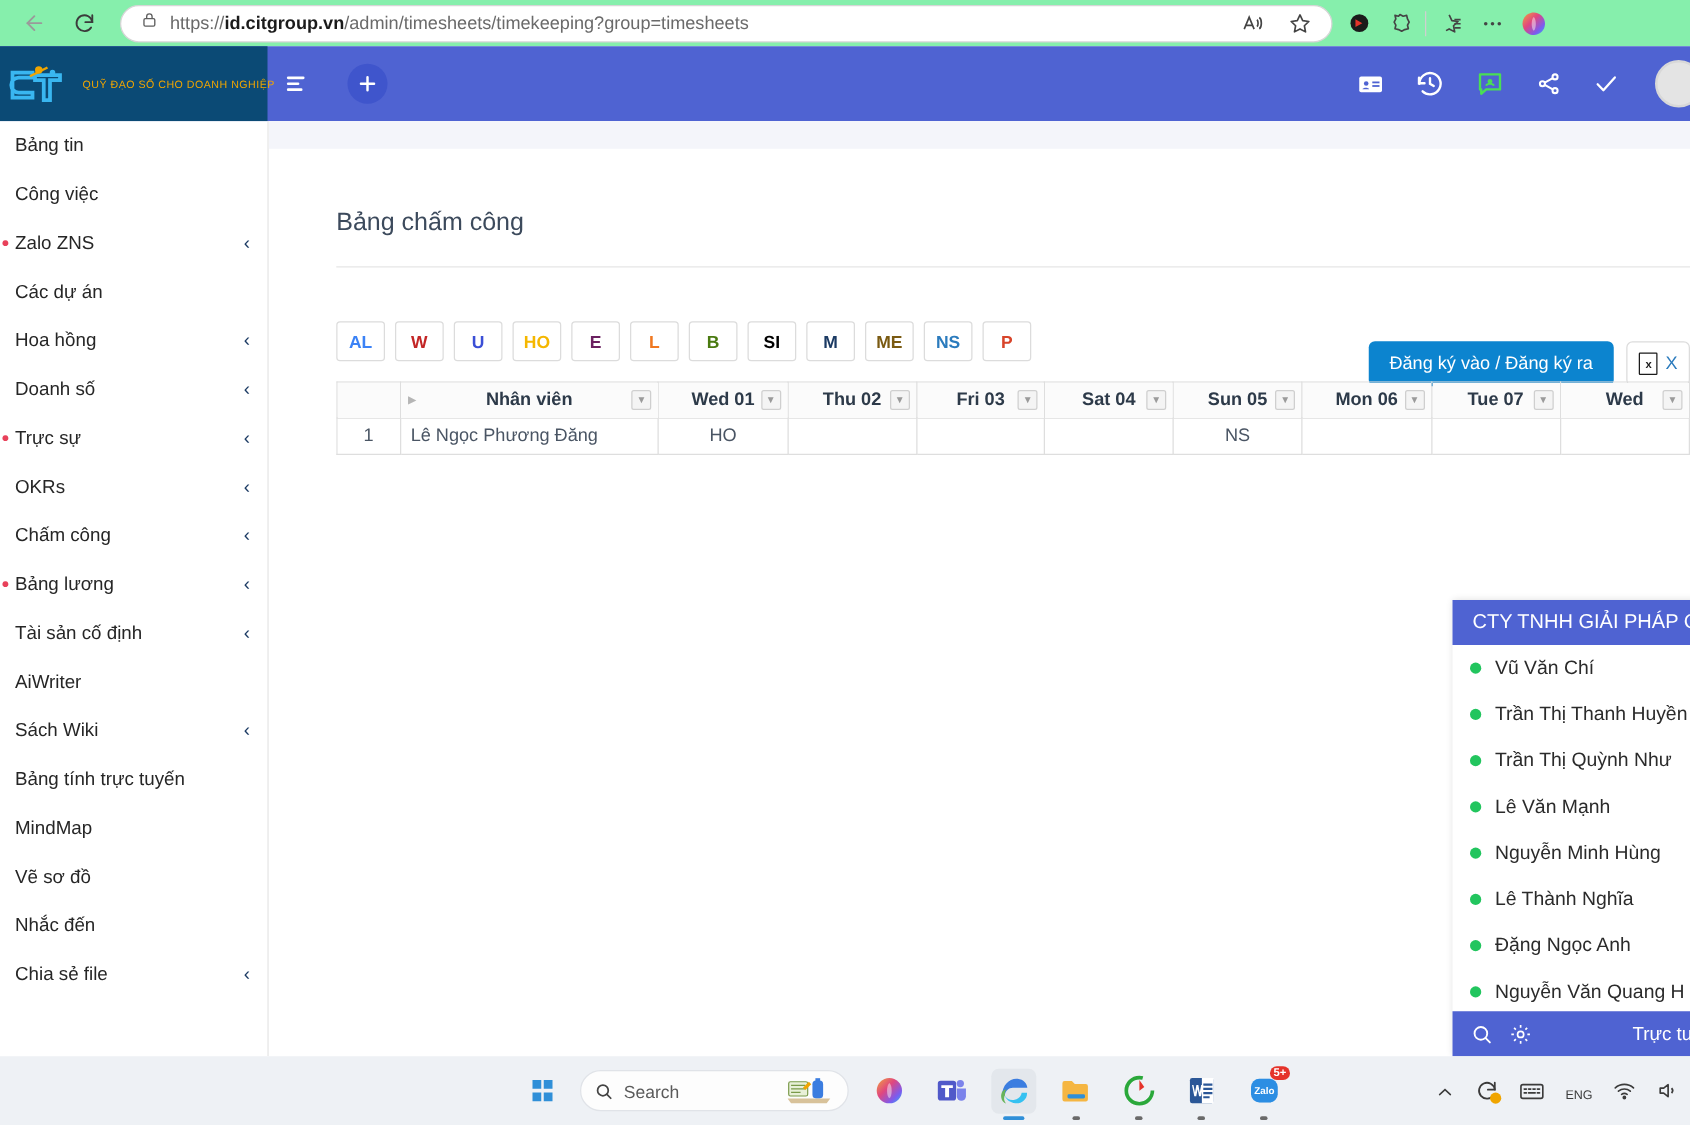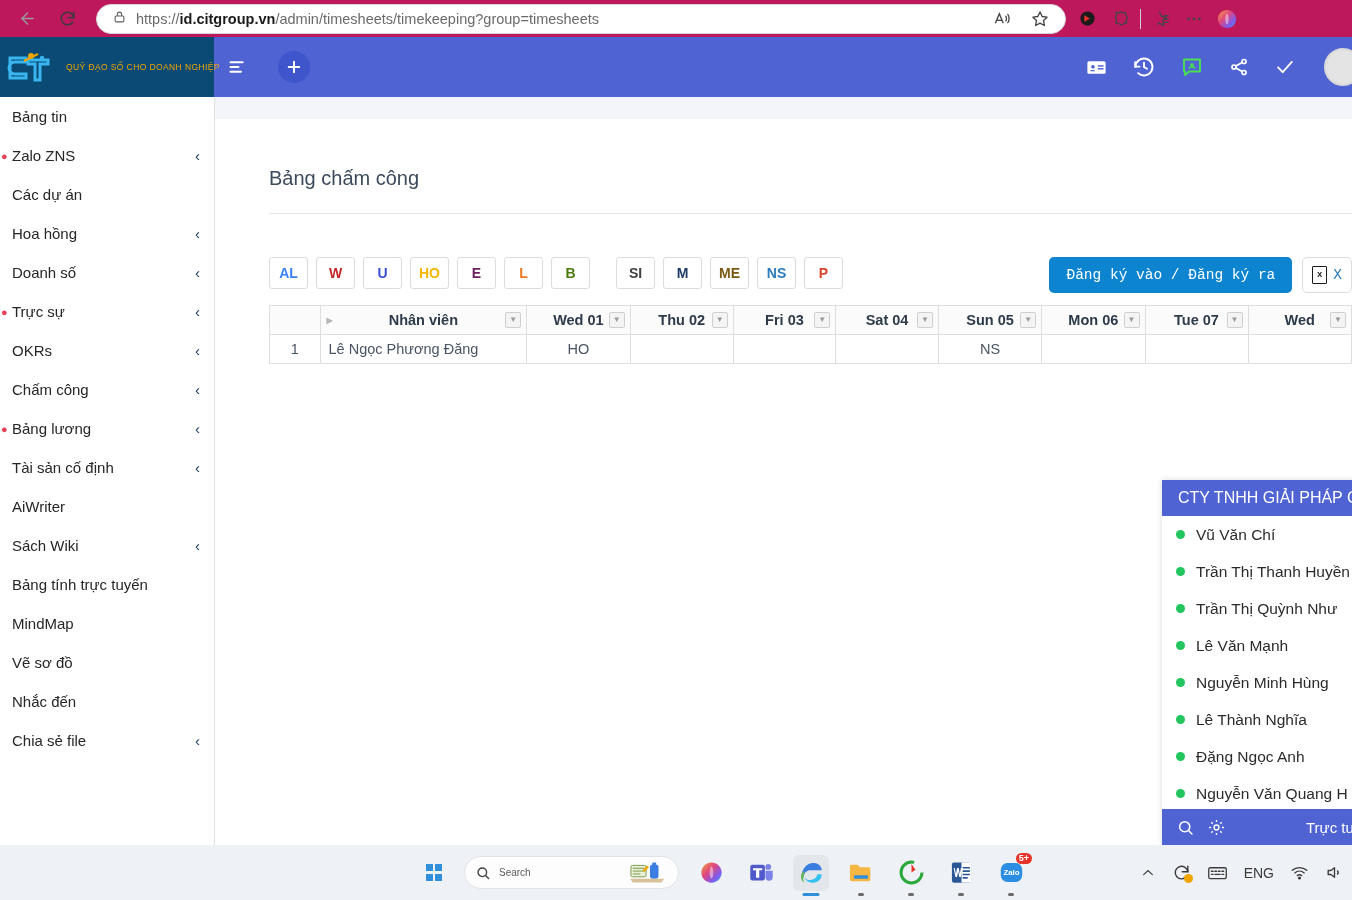--- a/index.html
+++ b/index.html
@@ -7,21 +7,21 @@
     width: 1352px; height: 900px;
     font-family: "Liberation Sans", sans-serif;
     background: #ffffff;
     overflow: hidden;
   }
   body { position: relative; }
 
   
   #browser-chrome {
     position: absolute; top: 0; left: 0; width: 1352px; height: 37px;
-    background: #be185d; display: flex; align-items: center;
+    background: #86efac; display: flex; align-items: center;
   }
   .nav-btn {
     width: 34px; height: 34px; display: flex; align-items: center; justify-content: center;
     color: #8b8b8b;
   }
   .nav-btn.active { color: #3b3b3b; }
   #back-button { margin-left: 10px; }
   #reload-button { margin-left: 6px; }
   #url-bar {
     margin-left: 12px; height: 30px; width: 970px;
@@ -119,21 +119,21 @@
     position: absolute; top: 160px; left: 54px; display: flex; gap: 8px;
   }
   .legend-btn {
     min-width: 39px; height: 32px; padding: 0 8px;
     border: 1px solid #dcdcdc; background: #ffffff; border-radius: 3px;
     display: flex; align-items: center; justify-content: center;
     font-size: 14px; font-weight: 700; font-family: inherit; cursor: pointer;
   }
 
   #action-row {
-    position: absolute; top: 160px; right: 0px; display: flex; align-items: flex-start; gap: 10px; font-family: Liberation Mono, monospace;
+    position: absolute; top: 176px; right: 0px; display: flex; align-items: flex-start; gap: 10px;
   }
   #checkin-button {
     height: 36px; padding: 0 17px; border: none; border-radius: 5px;
     background: #0c84cf; color: #fff; font-size: 14.5px; font-family: inherit;
     cursor: pointer; white-space: nowrap;
   }
   #export-button {
     height: 36px; padding: 0 9px; border: 1px solid #dcdcdc; border-radius: 5px;
     background: #fff; display: flex; align-items: center; gap: 6px;
     font-size: 14.5px; color: #2b7bbd; font-family: inherit; cursor: pointer;
@@ -216,31 +216,31 @@
   #taskbar-center {
     position: absolute; left: 418px; display: flex; align-items: center; gap: 14px;
   }
   #start-button { width: 32px; height: 32px; display:flex; align-items:center; justify-content:center; }
   .win-sq { width: 7px; height: 7px; background: #2f8fd8; }
   #win-grid { display: grid; grid-template-columns: 7px 7px; grid-template-rows: 7px 7px; gap: 2.5px; }
   #taskbar-search {
     width: 215px; height: 33px; background: #fdfdfd; border: 1px solid #e0e3e8;
     border-radius: 17px; display: flex; align-items: center; padding: 0 10px; gap: 8px;
   }
-  #taskbar-search-text { font-size: 10px; color: #5a5a5a; }
+  #taskbar-search-text { font-size: 14px; color: #5a5a5a; }
   .task-app { width: 36px; height: 36px; position: relative; display:flex; align-items:center; justify-content:center; }
   .task-app .underline {
     position: absolute; bottom: -5px; left: 50%; transform: translateX(-50%);
     width: 6px; height: 3px; border-radius: 2px; background: #6a6a6a;
   }
   .task-app.active .underline { width: 17px; background: #2f8fd8; }
   .task-app.active { background: #e3e7ec; border-radius: 6px; }
   #tray {
-    position: absolute; right: 8px; display: flex; align-items: center; gap: 16px;
-    color: #3b3b3b; font-size: 14px;
+    position: absolute; right: 8px; display: flex; align-items: flex-end; gap: 16px;
+    color: #3b3b3b; font-size: 10px;
   }
   .tray-icon { display: flex; align-items: center; justify-content: center; }
   .badge-red {
     position: absolute; top: -2px; right: -3px; background: #e5332a; color: #fff;
     font-size: 9px; font-weight: 700; border-radius: 8px; padding: 1px 3px; line-height: 1.1;
   }
 </style>
 </head>
 <body>
 
@@ -393,20 +393,23 @@
     <span id="avatar"></span>
   </div>
 </div>
 
 <nav id="sidebar">
   <div id="sidebar-items">
       <div class="side-item">
         <span class="label">Bảng tin</span>
       </div>
       <div class="side-item">
+        <span class="label">Công việc</span>
+      </div>
+      <div class="side-item">
         <span class="side-dot">●</span>
         <span class="label">Zalo ZNS</span>
         <span class="chev">‹</span>
       </div>
       <div class="side-item">
         <span class="label">Các dự án</span>
       </div>
       <div class="side-item">
         <span class="label">Hoa hồng</span>
         <span class="chev">‹</span>
@@ -470,21 +473,21 @@
   <div id="title-rule"></div>
 
   <div id="legend-row">
       <button class="legend-btn" style="color: #3b82f6;">AL</button>
       <button class="legend-btn" style="color: rgb(195, 38, 38);">W</button>
       <button class="legend-btn" style="color: rgb(59, 79, 214);">U</button>
       <button class="legend-btn" style="color: rgb(245, 183, 0);">HO</button>
       <button class="legend-btn" style="color: rgb(107, 32, 96);">E</button>
       <button class="legend-btn" style="color: rgb(240, 120, 32);">L</button>
       <button class="legend-btn" style="color: rgb(74, 122, 16);">B</button>
-      <button class="legend-btn" style="color: #404040; margin-left: 18px;">SI</button>
+      <button class="legend-btn" style="color: #000000;">SI</button>
       <button class="legend-btn" style="color: rgb(27, 58, 99);">M</button>
       <button class="legend-btn" style="color: rgb(122, 90, 18);">ME</button>
       <button class="legend-btn" style="color: rgb(43, 123, 189);">NS</button>
       <button class="legend-btn" style="color: rgb(216, 68, 42);">P</button>
     </div>
 
   <div id="action-row">
     <button id="checkin-button">Đăng ký vào / Đăng ký ra</button>
     <button id="export-button">
       <span class="xls-badge">x</span>

